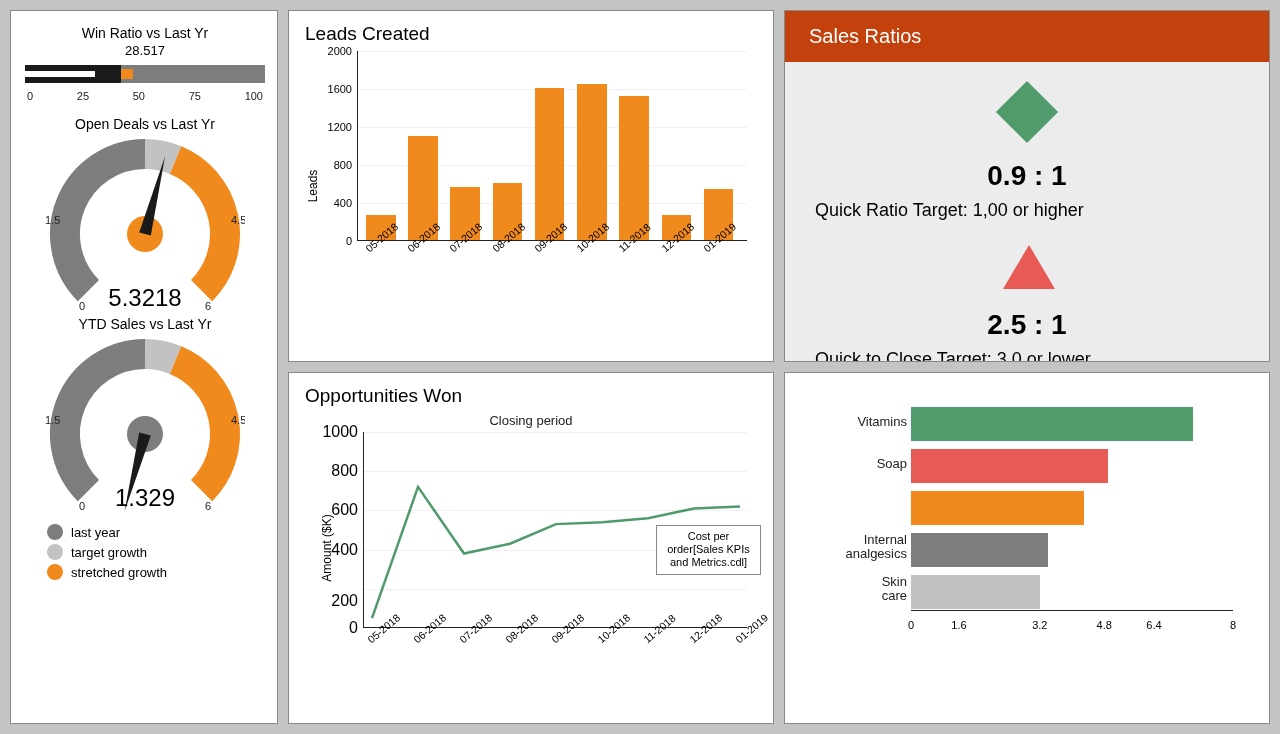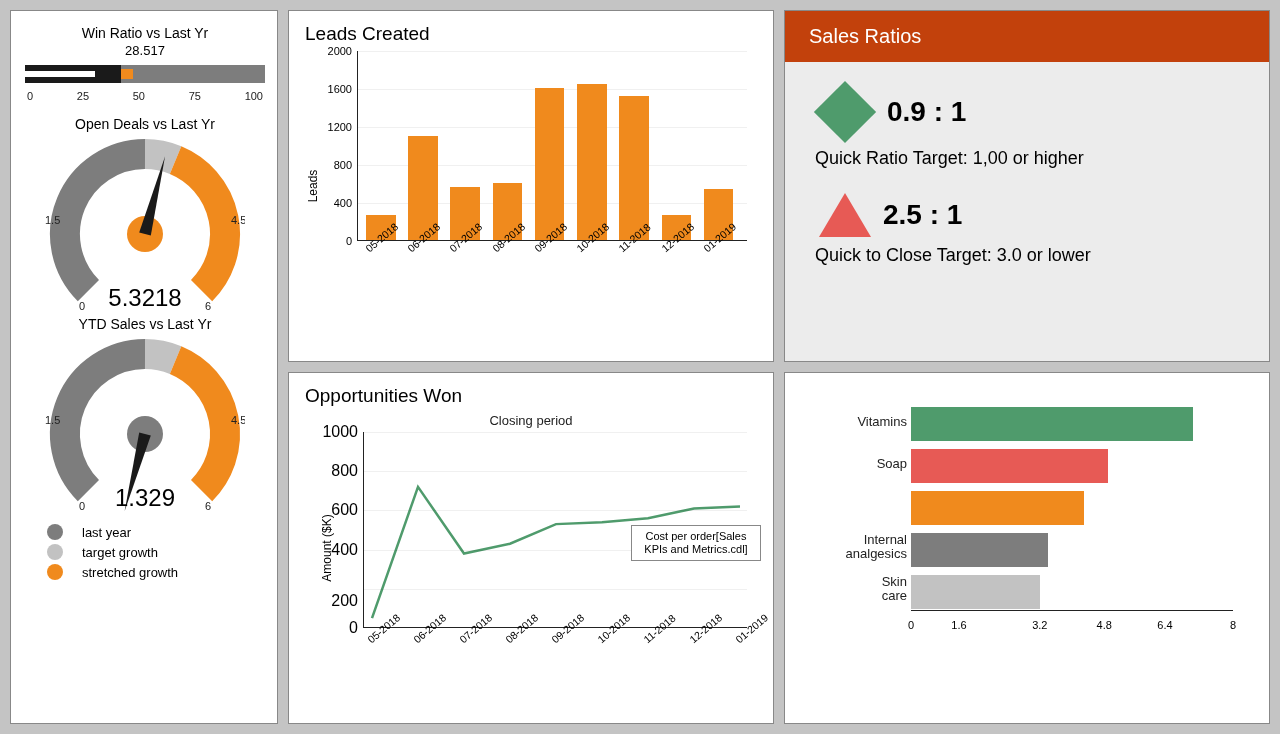--- a/index.html
+++ b/index.html
@@ -37,46 +37,46 @@
 .bullet .seg-white { position: absolute; height: 6px; top:9px; background:#fff; }
 .axis { display:flex; justify-content:space-between; font-size:11px; color:#222; padding:0 2px 8px 2px; }
 
 .gauge-block { text-align:center; }
 .gauge-wrap { position: relative; width: 200px; height: 180px; margin: 0 auto; }
 .gauge-wrap svg { width: 200px; height: 180px; }
 .gauge-tick-label { font-size: 11px; fill:#222; }
 .gauge-value { font-size: 24px; font-weight: 400; }
 
 .legend { margin-top: 6px; font-size: 13px; padding-left: 22px;}
-.legend-row { display:flex; align-items:flex-end; gap:19px; margin: 4px 0; }
+.legend-row { display:flex; align-items:flex-end; gap:8px; margin: 4px 0; }
 .legend-dot { width: 16px; height:16px; border-radius: 50%; }
 
 .panel h2 { font-size: 19px; font-weight: 500; margin-bottom: 6px; }
 .chart-subtitle { font-size: 13px; text-align:center; color:#222; }
 
 .bar-area { position:relative; height: 236px; margin-left: 52px; margin-right:10px; margin-top:6px;}
 .bar-plot { position:absolute; left:0; right:0; top:0; bottom:46px; border-left:1.5px solid #222; border-bottom:1.5px solid #222; }
 .ytick { position:absolute; left:-40px; width:34px; text-align:right; font-size:11px; transform:translateY(-50%); }
 .bar { position:absolute; bottom:0; background:#f08a1d; }
 .xlabel { position:absolute; font-size:10.5px; transform: rotate(-40deg); transform-origin: top left; white-space:nowrap; top: calc(100% - 42px); }
 .bar-y-title { position:absolute; left:8px; top:50%; transform:translateY(-50%) rotate(-90deg); font-size:12px;}
 
 .ratios-panel { padding:0; display:flex; flex-direction:column; }
 .ratios-header { background:#c2410c; color:#fff; font-size:20px; font-weight:400; padding: 14px 24px; }
 .ratios-body { padding: 22px 30px; background:#ececec; flex:1; }
-.ratio-row { display:flex; align-items:center; gap:12px; margin-bottom: 8px;}
+.ratio-row { display:flex; align-items:center; gap:20px; margin-bottom: 8px; flex-direction: column;}
 .ratio-val { font-size: 28px; font-weight:700; }
 .ratio-sub { font-size: 18px; margin-bottom: 24px; }
 .diamond { width: 44px; height:44px; background:#4f9b6c; transform: rotate(45deg); margin: 6px 8px;}
 .triangle { width:0; height:0; border-left:26px solid transparent; border-right:26px solid transparent; border-bottom:44px solid #e75a55; margin-left:4px;}
 
 .line-area { position:relative; height: 246px; margin-left:58px; margin-right:10px; margin-top:4px;}
 .line-plot { position:absolute; left:0; right:0; top:0; bottom:50px; border-left:1.5px solid #222; border-bottom:1.5px solid #222;}
 .line-ytick { position:absolute; left:-44px; width:38px; text-align:right; font-size:16px; transform:translateY(-50%);}
-.tooltip-box { position:absolute; background:#fff; border:1px solid #888; font-size:11px; padding:4px 6px; width:130px; text-align:center; line-height:1.2;}
+.tooltip-box { position:absolute; background:#fff; border:1px solid #888; font-size:11px; padding:4px 6px; width:105px; text-align:center; line-height:1.2;}
 
 .hbar-area { position:relative; height:250px; margin-top:16px;}
 .hbar-plot { position:absolute; left:110px; right:20px; top:0; bottom:40px;}
 .hbar-row { position:absolute; left:0; height:28px; }
 .hbar-label { position:absolute; right: calc(100% - 106px); width:100px; text-align:right; font-size:13px; color:#222; line-height:1.1;}
 .hbar-xtick { position:absolute; font-size:11px; bottom:-20px; transform:translateX(-50%);}
 .hbar-axis-line { position:absolute; left:0; right:0; bottom:0; border-bottom:1.5px solid #222;}
 </style>
 </head>
 <body>
@@ -249,21 +249,21 @@
 </div>
 
 <div class="panel">
   <div class="hbar-area">
     <div class="hbar-plot" id="prod-plot">
       <div class="hbar-axis-line"></div>
     <div class="hbar-xtick" style="left: 0px;">0</div>
         <div class="hbar-xtick" style="left: 48px;">1.6</div>
         <div class="hbar-xtick" style="left: 128.8px;">3.2</div>
         <div class="hbar-xtick" style="left: 193.2px;">4.8</div>
-        <div class="hbar-xtick" style="left: 254px;">6.4</div>
+        <div class="hbar-xtick" style="left: 243px;">6.4</div>
         <div class="hbar-xtick" style="left: 322px;">8</div>
         <div class="hbar-row" style="top: 6px; width: 281.75px; height: 34px; background: rgb(79, 155, 108);"></div>
         <div class="hbar-row" style="top: 48px; width: 197.225px; height: 34px; background: rgb(231, 90, 85);"></div>
         <div class="hbar-row" style="top: 90px; width: 173.075px; height: 34px; background: rgb(240, 138, 29);"></div>
         <div class="hbar-row" style="top: 132px; width: 136.85px; height: 34px; background: rgb(125, 125, 125);"></div>
         <div class="hbar-row" style="top: 174px; width: 128.8px; height: 34px; background: rgb(194, 194, 194);"></div>
       </div>
   <div class="hbar-label" style="top: 14px;">Vitamins</div>
       <div class="hbar-label" style="top: 56px;">Soap</div>
       <div class="hbar-label" style="top: 98px;"></div>

